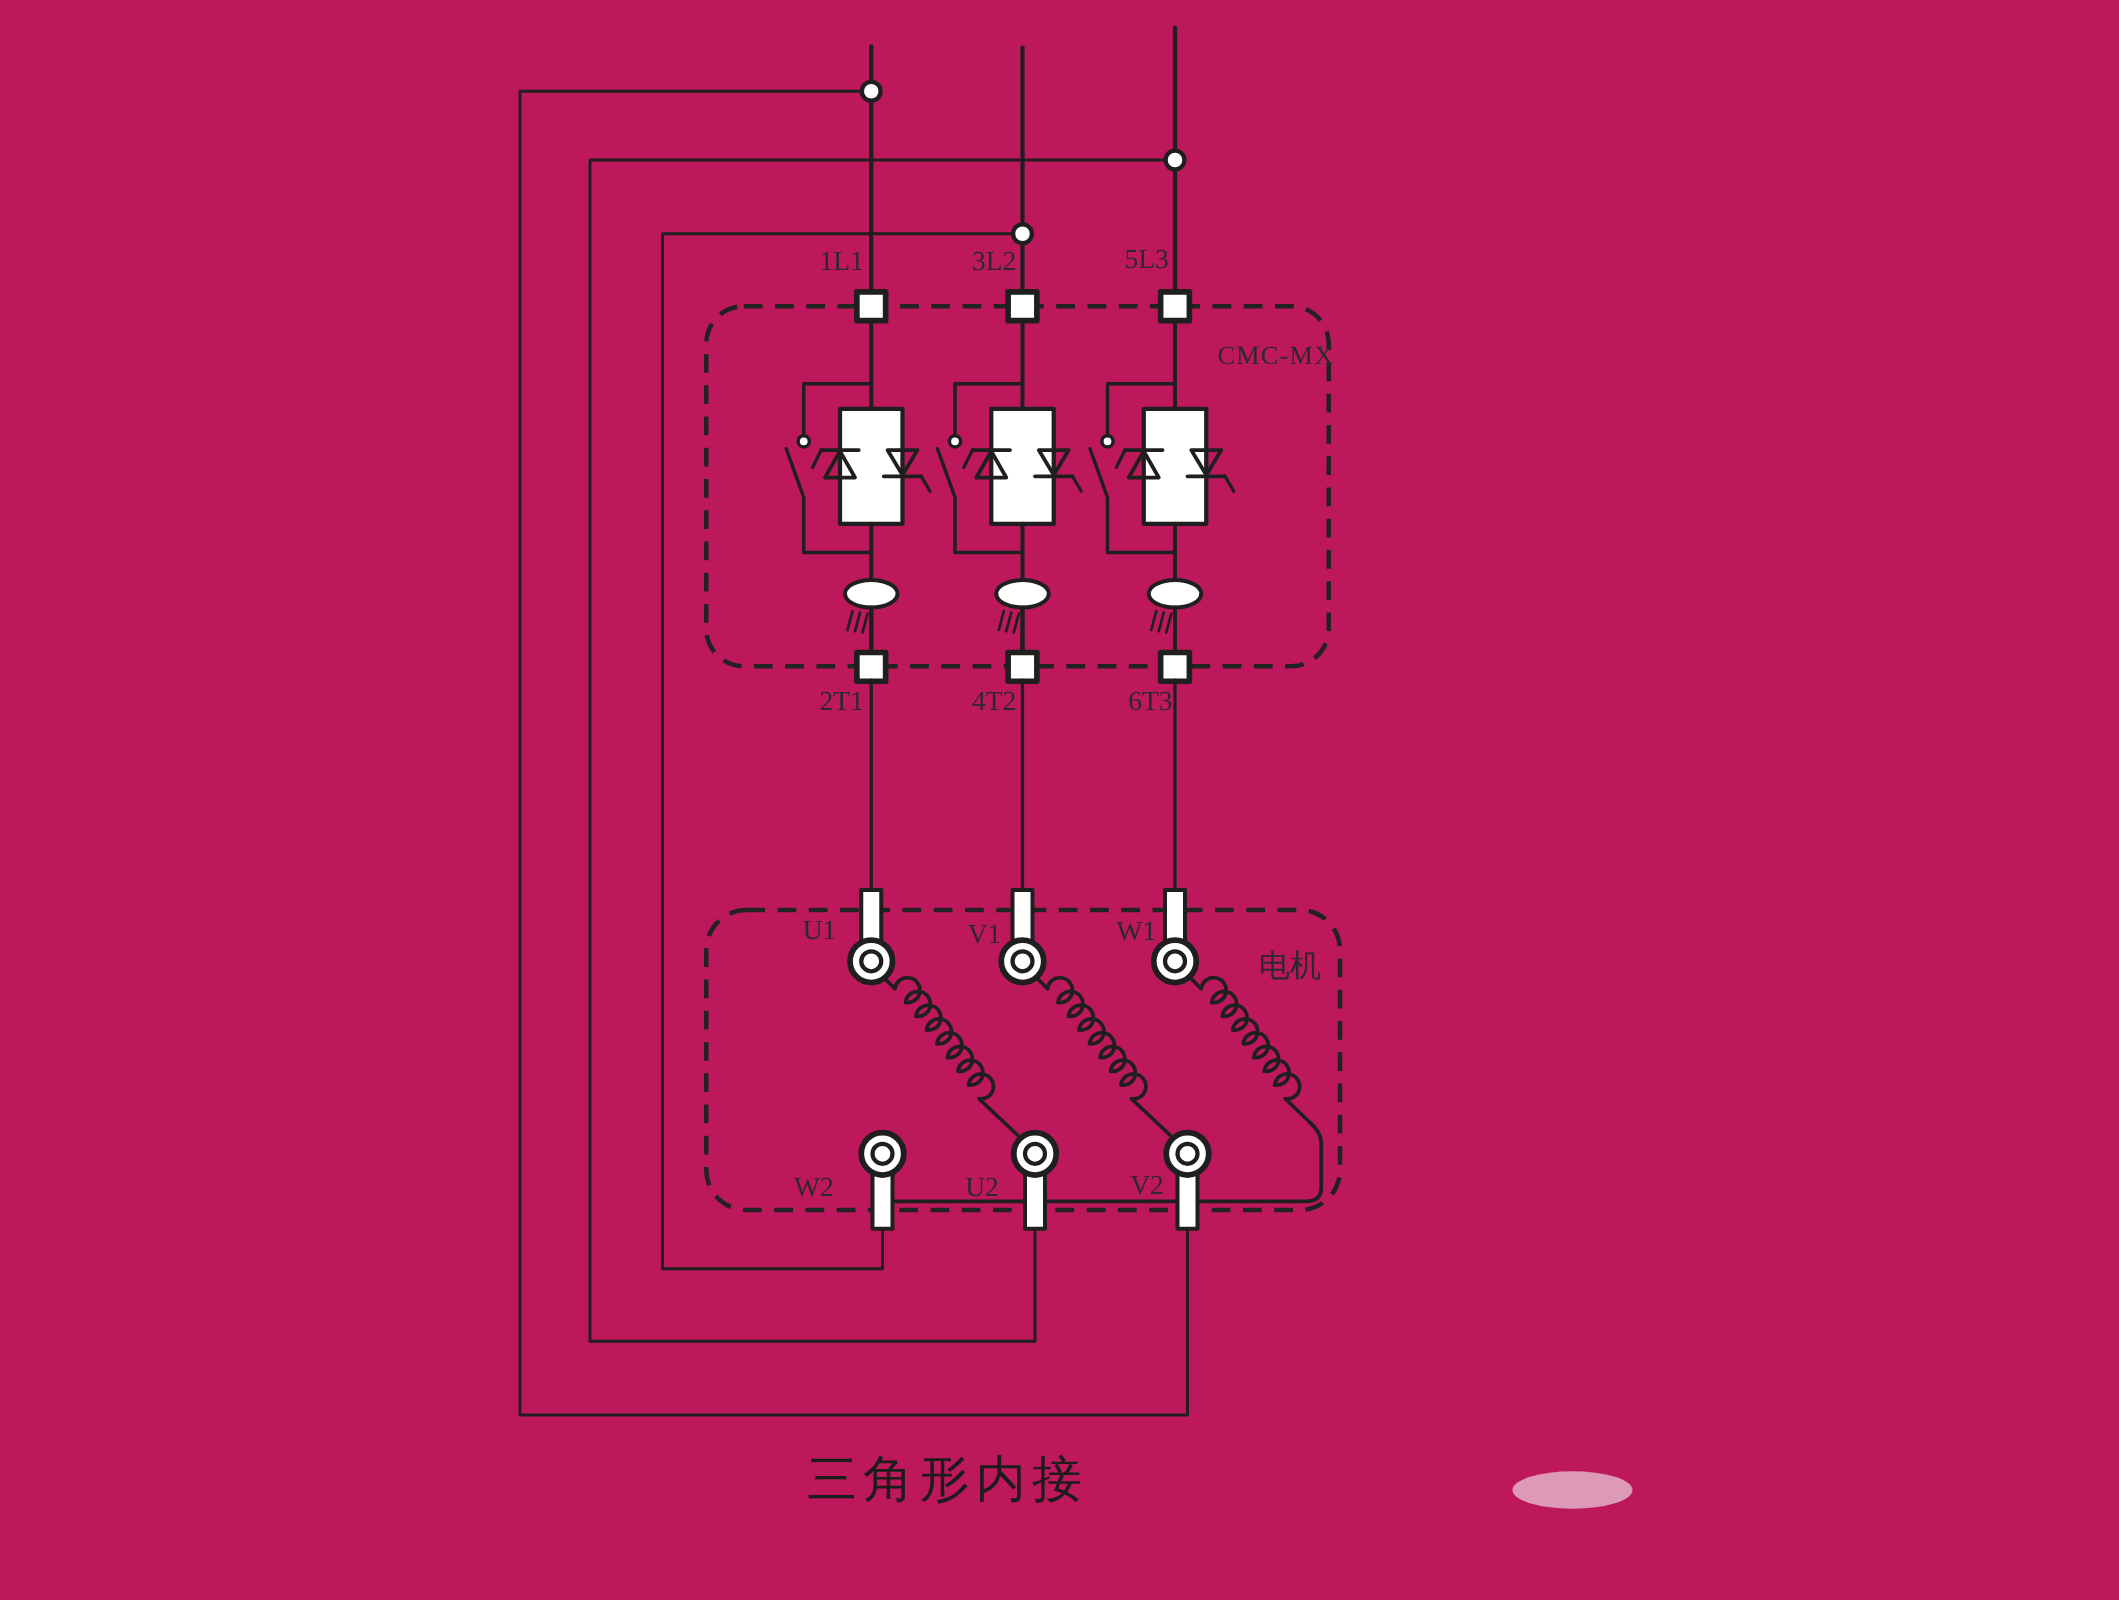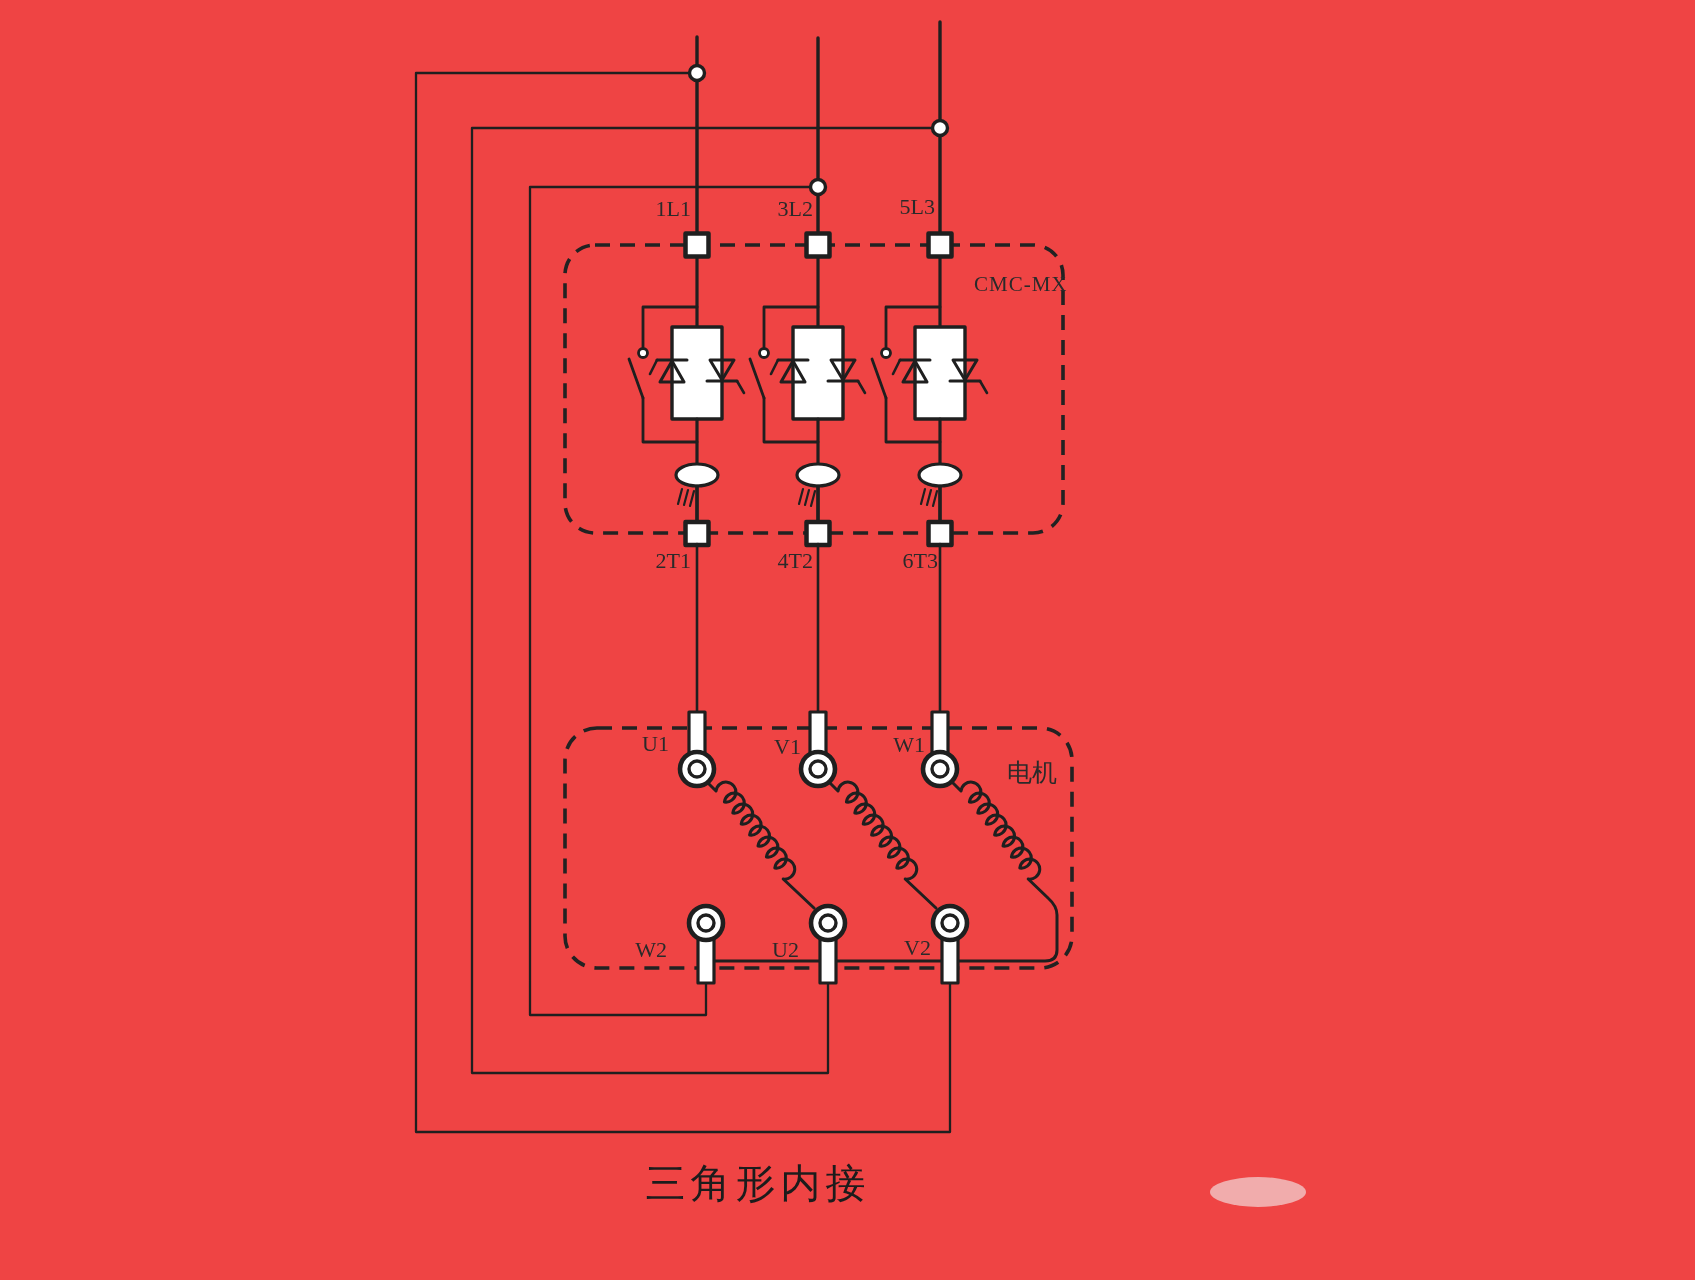--- a/index.html
+++ b/index.html
@@ -1,16 +1,16 @@
 <!DOCTYPE html>
 <html><head>
 <meta charset="utf-8">
 <style>
   html,body{margin:0;padding:0;background:#fff;}
-  .stage{position:relative;width:1695px;height:1280px;background:#ef4444;overflow:hidden;
+  .stage{position:relative;width:1695px;height:1280px;background:#be185d;overflow:hidden;
          font-family:"Liberation Serif","DejaVu Serif",serif;}
   svg{position:absolute;left:0;top:0;}
   svg text{fill:#2a2a2a;font-family:"Liberation Serif","DejaVu Serif",serif;}
   .lbl{font-size:22px;}
   .lbl-small{font-size:21px;letter-spacing:1px;}
   .lbl-cjk{font-size:25px;}
   .caption{font-size:40px;letter-spacing:5px;fill:#1c1c1c;}
   .ln{fill:none;stroke:#1f1f1f;stroke-linecap:round;stroke-linejoin:round;}
   .wh{fill:#ffffff;stroke:#1f1f1f;stroke-linejoin:round;}
   .dash{fill:none;stroke:#222222;stroke-dasharray:15 10;}

